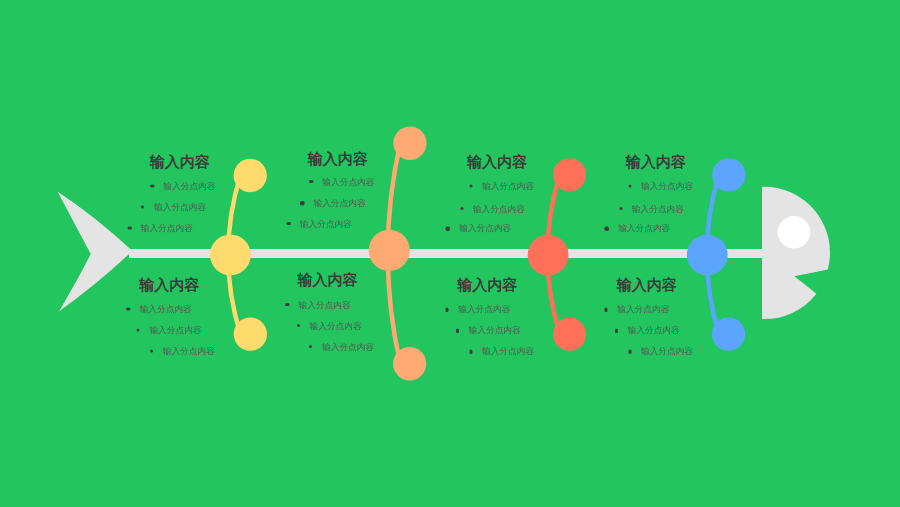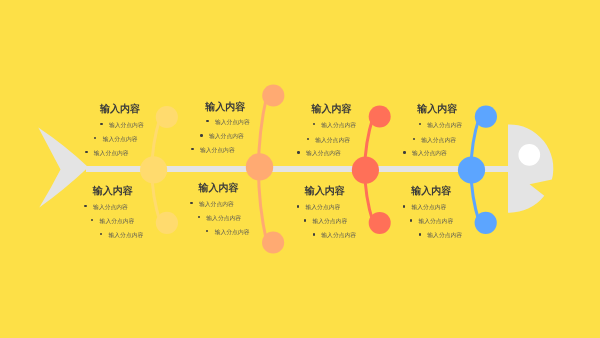--- a/index.html
+++ b/index.html
@@ -1,20 +1,20 @@
 <!DOCTYPE html>
 <html><head>
 <meta charset="utf-8">
 <title>Fishbone Diagram</title>
 <style>
   html,body{margin:0;padding:0;background:#ffffff;}
   body{width:600px;height:338px;overflow:hidden;
        font-family:"DejaVu Sans",sans-serif;
        -webkit-font-smoothing:antialiased;}
-  #stage{position:relative;width:600px;height:338px;background:#fde047;overflow:hidden;}
+  #stage{position:relative;width:600px;height:338px;background:#22c55e;overflow:hidden;}
   svg.layer{position:absolute;left:0;top:0;width:600px;height:338px;}
   .block{position:absolute;left:0;top:0;width:600px;height:338px;}
   .btitle{position:absolute;font-size:10px;font-weight:bold;color:#3b3b3b;
           line-height:11px;white-space:nowrap;}
   .brow{position:absolute;font-size:5.8px;color:#535353;line-height:7px;white-space:nowrap;}
   .brow .dot{position:absolute;left:-0.4px;top:1.0px;width:2.4px;height:2.4px;
              background:#3d3d3d;border-radius:50%;}
   .brow .tx{position:absolute;left:8.3px;top:0;}
 </style>
 </head>

